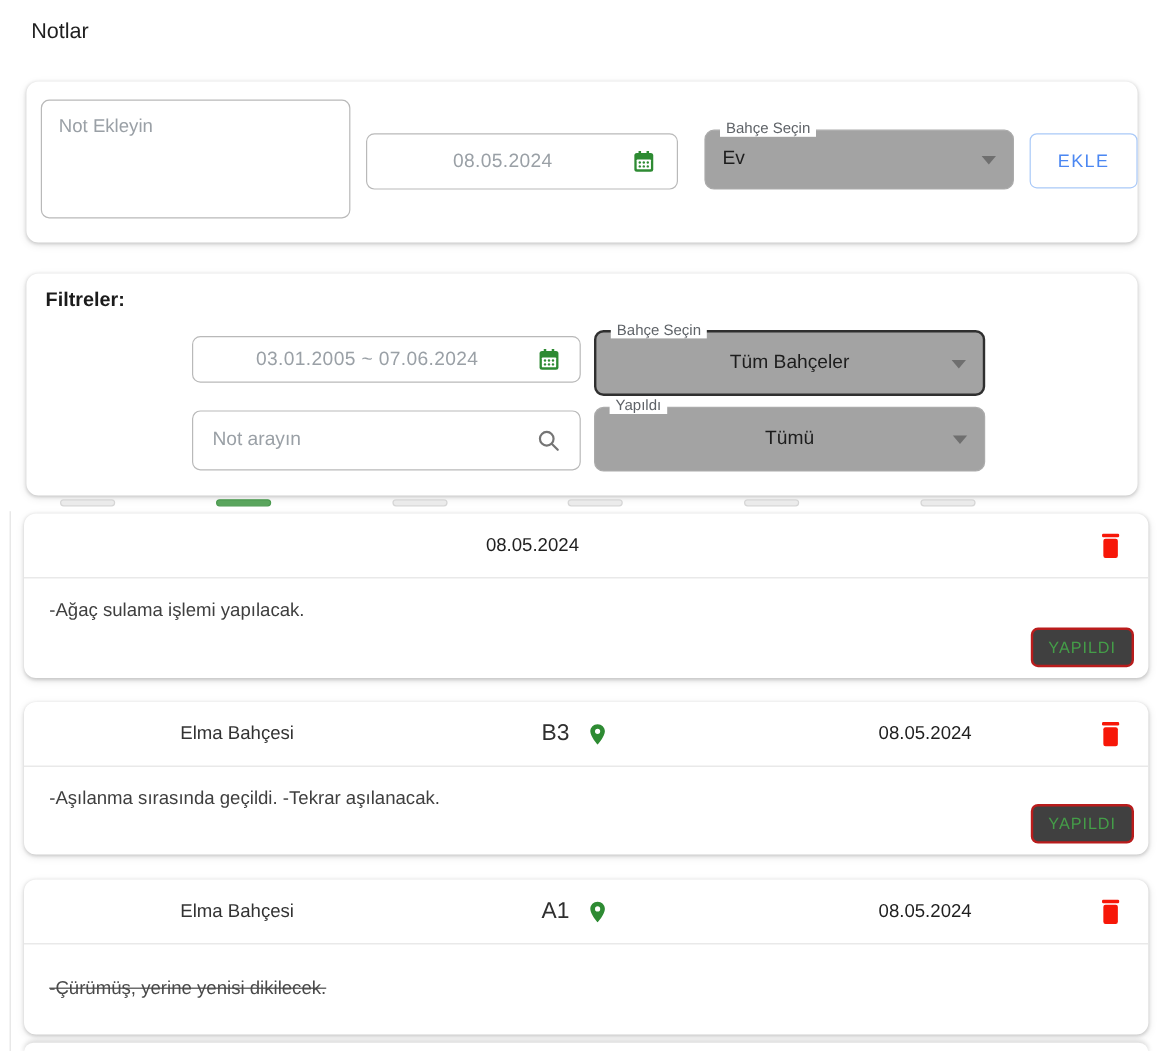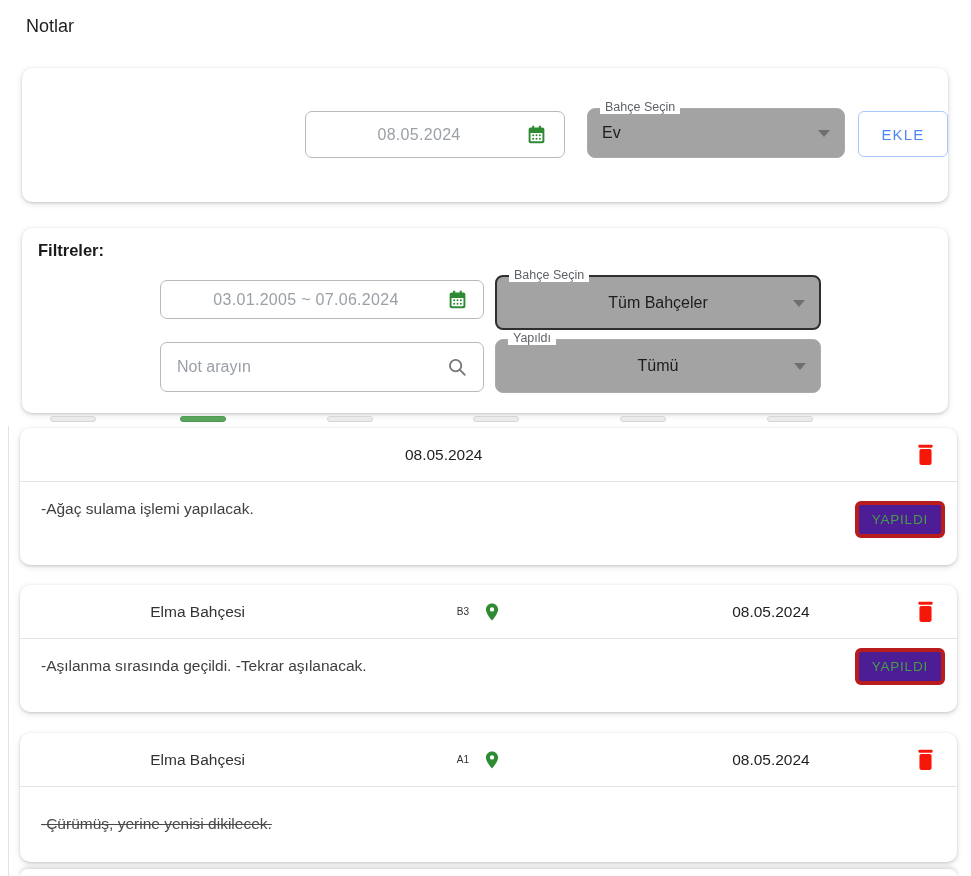--- a/index.html
+++ b/index.html
@@ -104,54 +104,55 @@
   .note-0 { height: 137px; }
   .note-1 { height: 127px; margin-bottom: 21px; }
   .note-2 { height: 129px; }
   .note-header {
     display: flex; align-items: center; height: 54px;
     border-bottom: 1px solid #e4e4e4; padding: 0 14px;
   }
   .note-title { width: 36%; text-align: center; font-size: 15.5px; color: #333; }
   .note-loc {
     width: 26%; display: flex; align-items: center; justify-content: center; gap: 13px;
-    font-size: 10px; color: #2f2f2f;
+    font-size: 19px; color: #2f2f2f;
   }
   .note-date { width: 24%; text-align: right; font-size: 15.5px; color: #1f1f1f; padding-right: 6px; }
   .trash-btn {
     flex: 1; display: flex; justify-content: flex-end; align-items: center;
     background: none; border: none; cursor: pointer; padding-right: 8px;
   }
   .note-body { position: relative; height: calc(100% - 54px); }
   .note-text {
     position: absolute; left: 21px; top: 18px; right: 120px;
     font-size: 15.5px; color: #3f3f3f;
   }
   .note-2 .note-text { top: 28px; }
   .note-text.struck { text-decoration: line-through; color: #4a4a4a; }
   .done-btn {
-    position: absolute; right: 12px; bottom: 27px;
-    background: #4c1d95; border: 4px solid #b91c1c; border-radius: 6px;
+    position: absolute; right: 12px; bottom: 9px;
+    background: #404040; border: 2px solid #b91c1c; border-radius: 6px;
     padding: 7px 13px; color: #449d48;
     font-family: "Liberation Sans", sans-serif; font-size: 13.5px; letter-spacing: 0.8px;
     cursor: pointer;
   }
   .next-card-sliver {
     position: absolute; left: 20px; top: 869px; width: 937px; height: 10px;
     background: #fff; border-radius: 8px 8px 0 0;
     box-shadow: 0 -2px 4px rgba(0,0,0,0.15);
   }
   svg { display: block; }
 </style>
 </head>
 <body>
 
 <div class="page-title">Notlar</div>
 
 <div class="card add-card">
+  <textarea class="note-textarea" placeholder="Not Ekleyin" style=""></textarea>
 
   <div class="date-input-wrap add-date">
     <input class="text-input" readonly="" value="08.05.2024" style="">
     <span class="input-icon" style="right:18px;">
       <svg width="21" height="21" viewBox="0 0 24 24">
         <path fill="#2e8b33" d="M7 1.5h2.4v3H7zM14.6 1.5H17v3h-2.4z"></path>
         <rect x="3" y="3.4" width="18" height="18" rx="2.4" fill="#2e8b33"></rect>
         <rect x="5.2" y="9.6" width="13.6" height="9.4" rx="0.8" fill="#ffffff"></rect>
         <circle cx="8.2" cy="12.4" r="1.15" fill="#2e8b33"></circle>
         <circle cx="12" cy="12.4" r="1.15" fill="#2e8b33"></circle>

